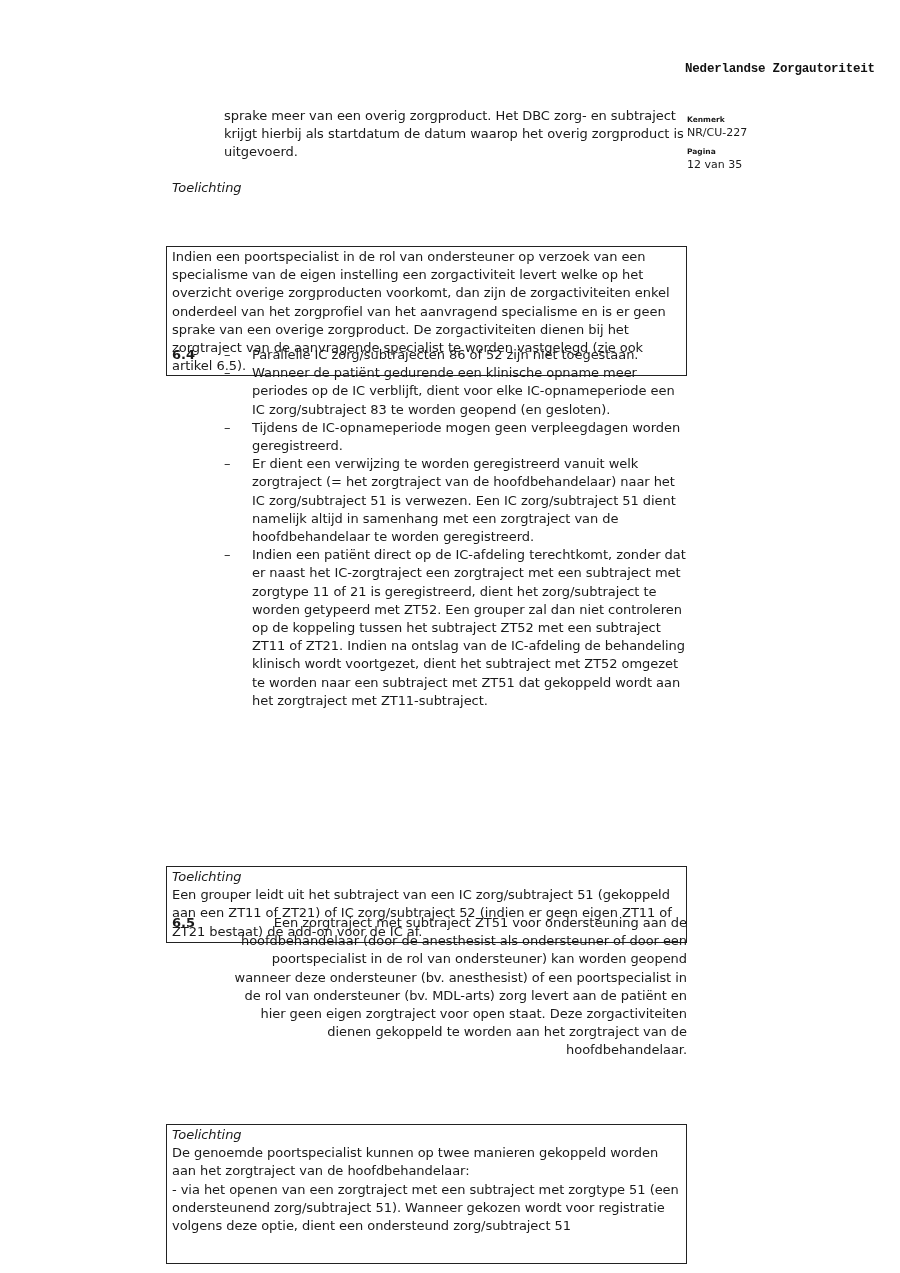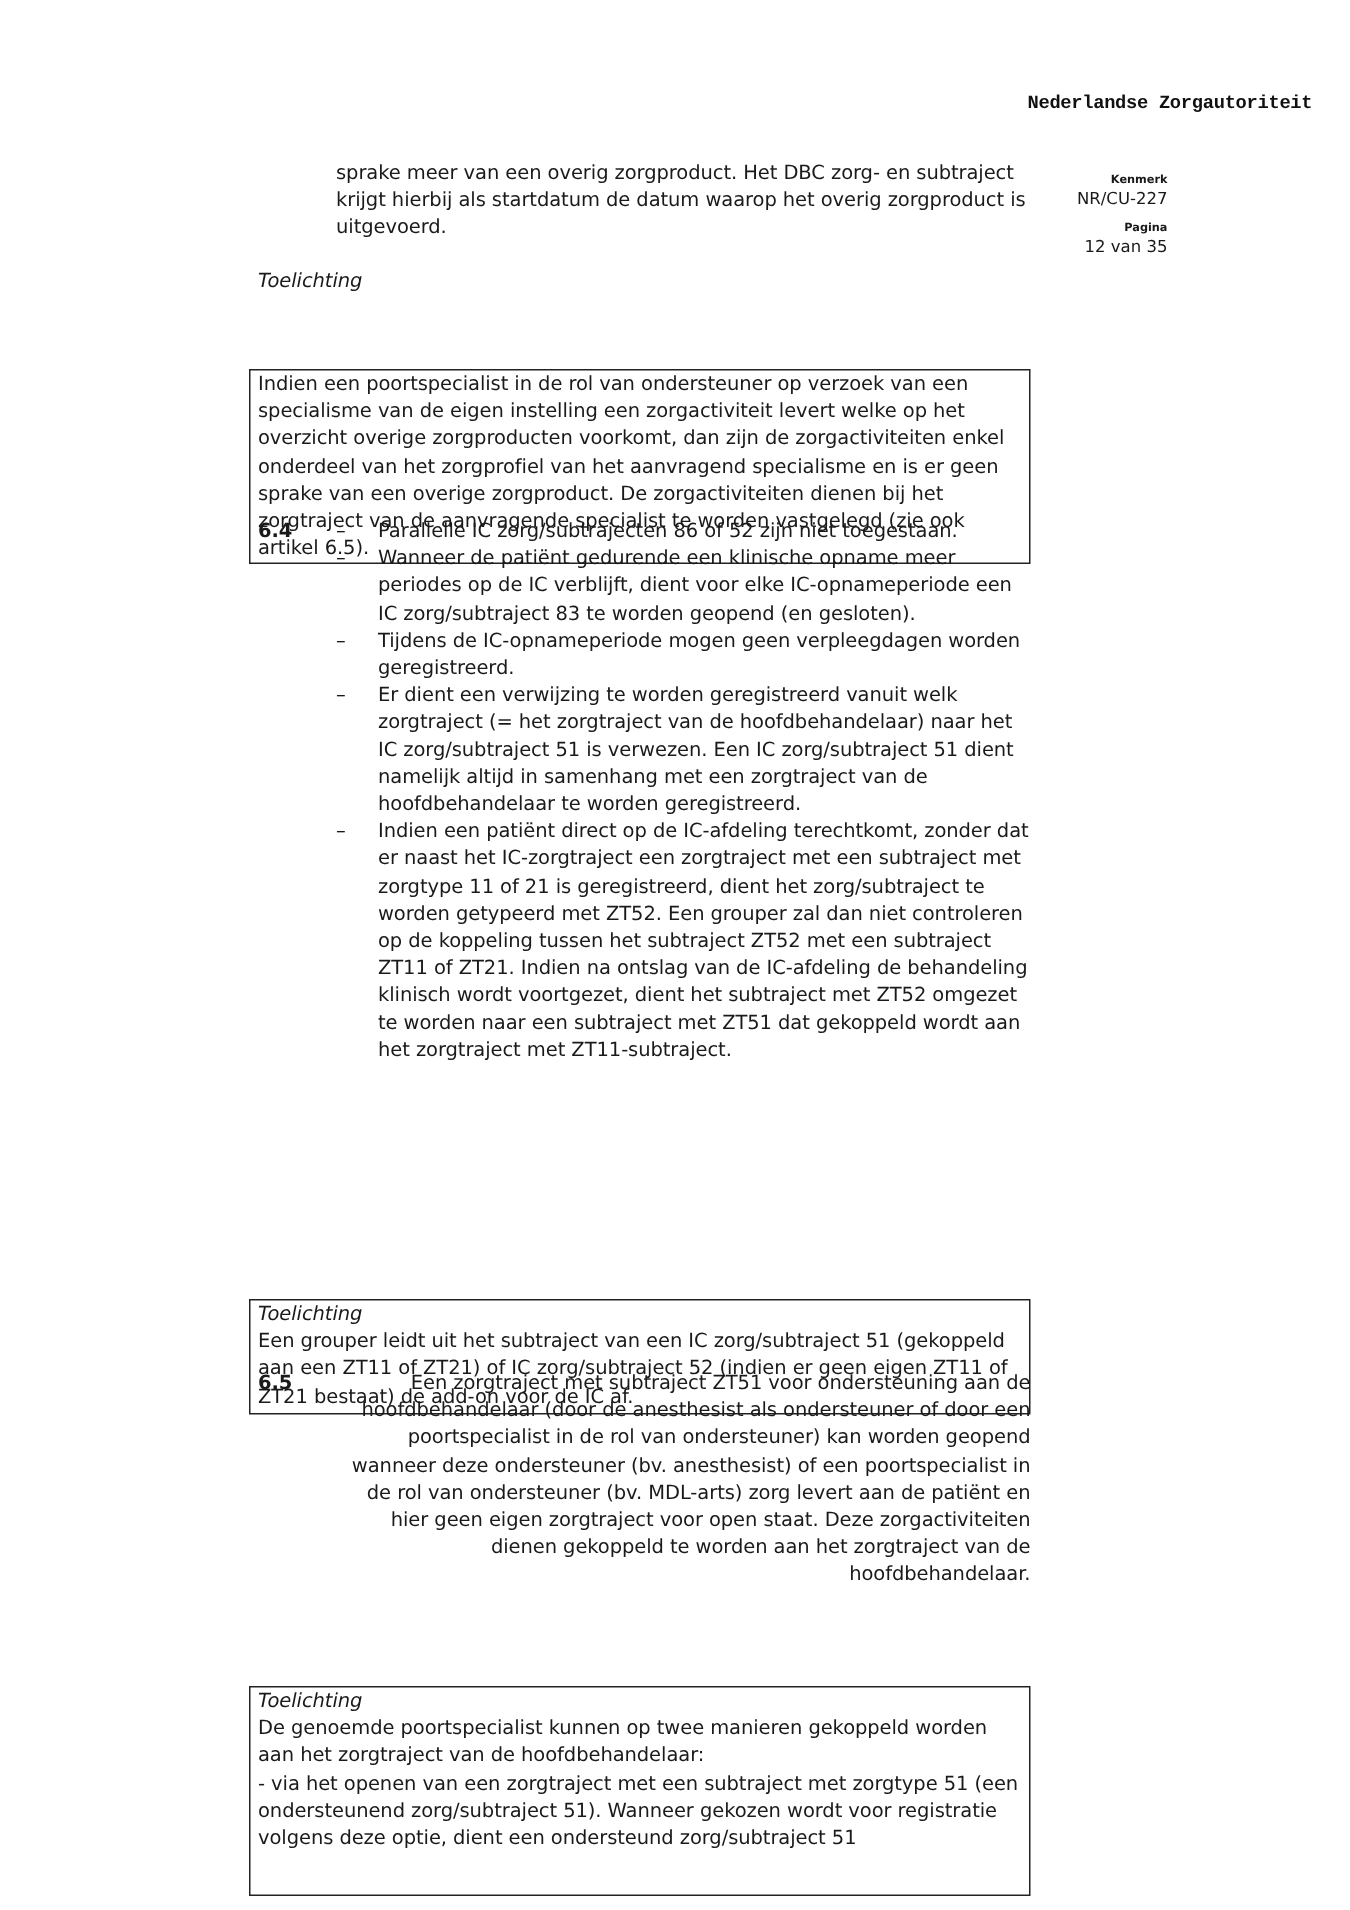--- a/index.html
+++ b/index.html
@@ -1,20 +1,20 @@
 <!DOCTYPE html>
 <html><head>
 <meta charset="utf-8">
 <style>
   html, body { margin: 0; padding: 0; background: #ffffff; }
   body { width: 900px; height: 1273px; position: relative; overflow: hidden;
          font-family: "DejaVu Sans", sans-serif; color: #1a1a1a; }
   .org { position: absolute; left: 685px; top: 62px; font-family: Liberation Mono, monospace;
          font-weight: bold; font-size: 12.5px; letter-spacing: -0.2px; color: #111; }
-  .meta { position: absolute; left: 718px; top: 114px; font-size: 10.5px; line-height: 15px; text-align: right; }
+  .meta { position: absolute; left: 687px; top: 114px; font-size: 10.5px; line-height: 15px; }
   .meta .lbl { font-weight: bold; font-size: 7.5px; line-height: 11px; display: block; }
   .meta .val { display: block; font-size: 11px; line-height: 15px; margin-bottom: 6px; }
   .txt { font-size: 13px; line-height: 18.2px; letter-spacing: -0.05px; }
   .p { position: absolute; left: 224px; width: 460px; }
   .intro { top: 107px; }
   .box-label { position: absolute; left: 172px; top: 179px; font-style: italic; }
   .box { position: absolute; left: 166px; border: 1.6px solid #222; padding: 0 5px; box-sizing: border-box; margin-top: 48px; }
   .box1 { top: 198px; width: 521px; height: 130px; padding-top: 1px; }
   .box2 { top: 818px; width: 521px; height: 77px; padding-top: 1px; }
   .box3 { top: 1076px; width: 521px; height: 140px; padding-top: 1px; }

